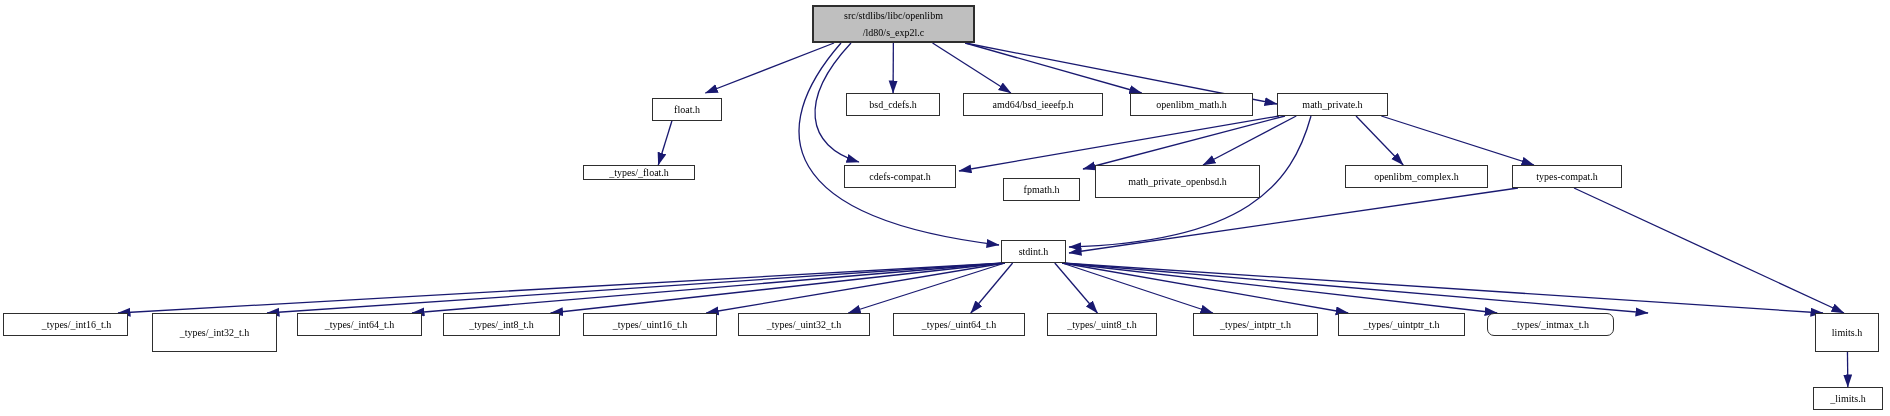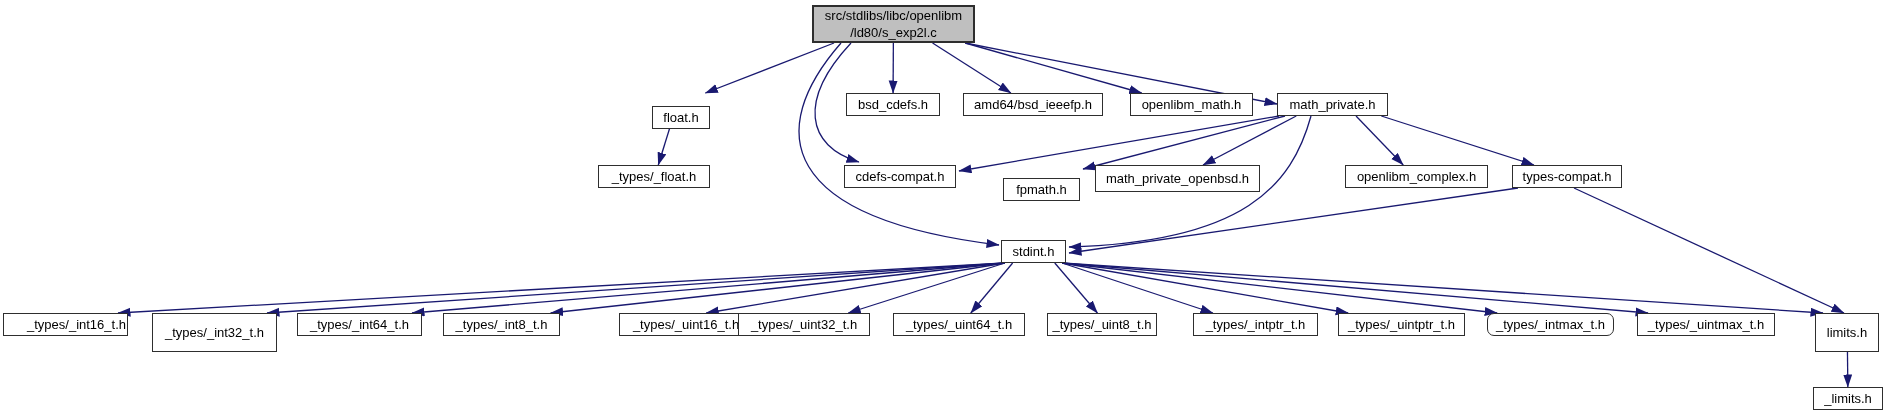--- a/index.html
+++ b/index.html
@@ -28,25 +28,26 @@
   #nodes{position:absolute;left:0;top:0;width:100%;height:100%;z-index:2;}
   .node{
     position:absolute;
     box-sizing:border-box;
     background:var(--node-fill,#ffffff);
     border:1px solid var(--node-border,#303030);
     display:flex;
     align-items:center;
     justify-content:center;
     text-align:center;
-    font-size:13px;
+    font-size:10px;
     line-height:17px;
     color:var(--text,#000000);
     white-space:pre-line;
     cursor:pointer;
+    font-family:Liberation Serif, serif;
   }
   .node.root{
     background:var(--root-fill,#bfbfbf);
     border:2px solid var(--node-border,#303030);
     cursor:default;
   }
 </style>
 </head>
 <body>
 
@@ -84,40 +85,39 @@
       <path d="M1062.1,263 L1212.952,313" class="edge" marker-end="url(#arrow)"></path>
       <path d="M1062.1,263 L1348.16,313" class="edge" marker-end="url(#arrow)"></path>
       <path d="M1062.1,263 L1497.16,313" class="edge" marker-end="url(#arrow)"></path>
       <path d="M1062.1,263 L1648.04,313" class="edge" marker-end="url(#arrow)"></path>
       <path d="M1062.1,263 L1823,313" class="edge" marker-end="url(#arrow)"></path>
       <path d="M1847.28,336 L1847.8416,387" class="edge" marker-end="url(#arrow)"></path>
     </svg>
   <div id="nodes">
       <div class="node root" style="left: 812px; top: 5px; width: 163px; height: 38px;"><span>src/stdlibs/libc/openlibm
 /ld80/s_exp2l.c</span></div>
-      <div class="node" style="left: 652px; top: 106px; width: 58px; height: 23px;"><span>float.h</span></div>
+      <div class="node" style="left: 652px; top: 98px; width: 70px; height: 23px;"><span>float.h</span></div>
       <div class="node" style="left: 846px; top: 93px; width: 94px; height: 23px;"><span>bsd_cdefs.h</span></div>
       <div class="node" style="left: 963px; top: 93px; width: 140px; height: 23px;"><span>amd64/bsd_ieeefp.h</span></div>
       <div class="node" style="left: 1130px; top: 93px; width: 123px; height: 23px;"><span>openlibm_math.h</span></div>
       <div class="node" style="left: 1277px; top: 93px; width: 111px; height: 23px;"><span>math_private.h</span></div>
-      <div class="node" style="left: 598px; top: 165px; width: 112px; height: 23px;"><span>_types/_float.h</span></div>
+      <div class="node" style="left: 583px; top: 165px; width: 112px; height: 15px;"><span>_types/_float.h</span></div>
       <div class="node" style="left: 844px; top: 165px; width: 112px; height: 23px;"><span>cdefs-compat.h</span></div>
       <div class="node" style="left: 1003px; top: 178px; width: 77px; height: 23px;"><span>fpmath.h</span></div>
-      <div class="node" style="left: 1095px; top: 165px; width: 165px; height: 27px;"><span>math_private_openbsd.h</span></div>
+      <div class="node" style="left: 1095px; top: 165px; width: 165px; height: 33px;"><span>math_private_openbsd.h</span></div>
       <div class="node" style="left: 1345px; top: 165px; width: 143px; height: 23px;"><span>openlibm_complex.h</span></div>
       <div class="node" style="left: 1512px; top: 165px; width: 110px; height: 23px;"><span>types-compat.h</span></div>
       <div class="node" style="left: 1001px; top: 240px; width: 65px; height: 23px;"><span>stdint.h</span></div>
       <div class="node" style="left: 3px; top: 313px; width: 125px; height: 23px; padding-left: 22px;"><span>_types/_int16_t.h</span></div>
       <div class="node" style="left: 152px; top: 313px; width: 125px; height: 39px;"><span>_types/_int32_t.h</span></div>
       <div class="node" style="left: 297px; top: 313px; width: 125px; height: 23px;"><span>_types/_int64_t.h</span></div>
       <div class="node" style="left: 443px; top: 313px; width: 117px; height: 23px;"><span>_types/_int8_t.h</span></div>
-      <div class="node" style="left: 583px; top: 313px; width: 134px; height: 23px; margin-left: 36px;"><span>_types/_uint16_t.h</span></div>
+      <div class="node" style="left: 583px; top: 313px; width: 134px; height: 23px;"><span>_types/_uint16_t.h</span></div>
       <div class="node" style="left: 738px; top: 313px; width: 132px; height: 23px;"><span>_types/_uint32_t.h</span></div>
       <div class="node" style="left: 893px; top: 313px; width: 132px; height: 23px;"><span>_types/_uint64_t.h</span></div>
       <div class="node" style="left: 1047px; top: 313px; width: 110px; height: 23px;"><span>_types/_uint8_t.h</span></div>
       <div class="node" style="left: 1193px; top: 313px; width: 125px; height: 23px;"><span>_types/_intptr_t.h</span></div>
       <div class="node" style="left: 1338px; top: 313px; width: 127px; height: 23px;"><span>_types/_uintptr_t.h</span></div>
       <div class="node" style="left: 1487px; top: 313px; width: 127px; height: 23px; border-radius: 7px;"><span>_types/_intmax_t.h</span></div>
-      <div class="node" style="left: 1637px; top: 313px; width: 138px; height: 23px;"><span>_types/_uintmax_t.h</span></div>
       <div class="node" style="left: 1815px; top: 313px; width: 64px; height: 39px;"><span>limits.h</span></div>
       <div class="node" style="left: 1813px; top: 387px; width: 70px; height: 23px;"><span>_limits.h</span></div>
     </div>
 </div>
 
 </body></html>

